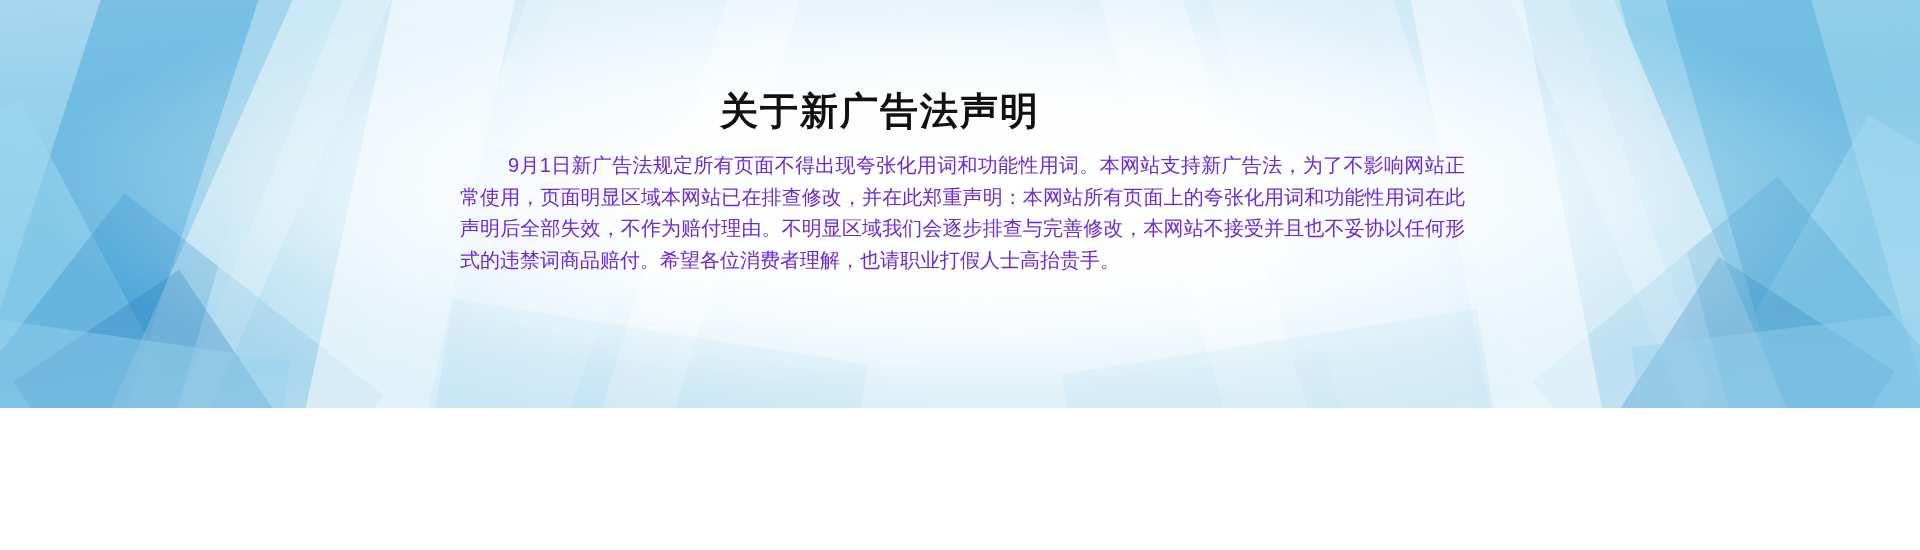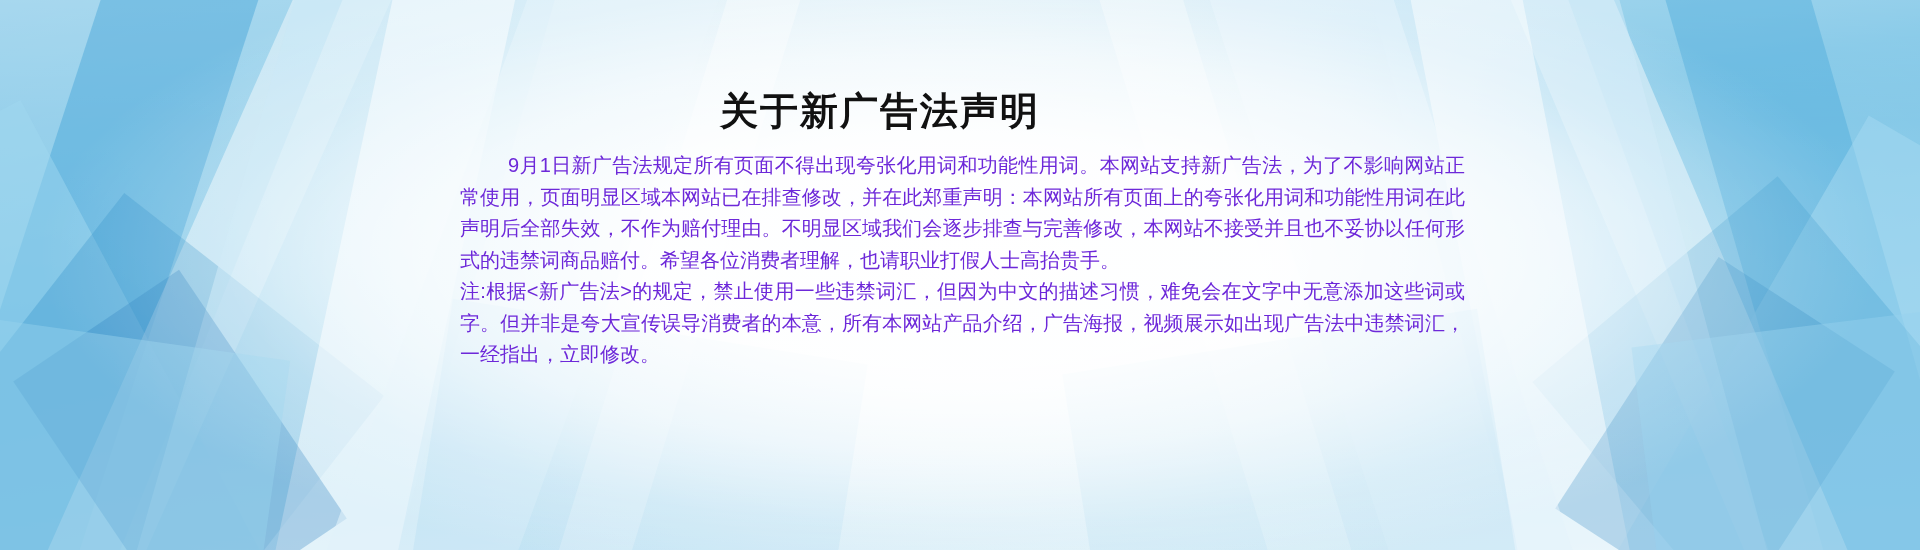--- a/index.html
+++ b/index.html
@@ -3,21 +3,21 @@
 <meta charset="utf-8">
 <style>
   html, body {
     margin: 0;
     padding: 0;
     background: #ffffff;
   }
   #stage {
     position: relative;
     width: 1920px;
-    height: 550px;
+    height: 408px;
     overflow: hidden;
     font-family: "Liberation Sans", "DejaVu Sans", sans-serif;
   }
 
   
   .bg-base {
     position: absolute;
     inset: 0;
     background:
       radial-gradient(ellipse 62% 78% at 50% 48%, rgba(255,255,255,0.97) 0%, rgba(255,255,255,0.90) 28%, rgba(255,255,255,0.55) 52%, rgba(255,255,255,0.12) 76%, rgba(255,255,255,0) 100%),
@@ -141,17 +141,16 @@
   <div class="shape c3"></div>
   <div class="shape c4"></div>
 
   <div class="veil"></div>
 
   <div class="content">
     <div class="statement-title">关于新广告法声明</div>
 
     <div class="statement-body">
       <p class="p-indent">9月1日新广告法规定所有页面不得出现夸张化用词和功能性用词。本网站支持新广告法，为了不影响网站正常使用，页面明显区域本网站已在排查修改，并在此郑重声明：本网站所有页面上的夸张化用词和功能性用词在此声明后全部失效，不作为赔付理由。不明显区域我们会逐步排查与完善修改，本网站不接受并且也不妥协以任何形式的违禁词商品赔付。希望各位消费者理解，也请职业打假人士高抬贵手。</p>
-      <p>注:根据&lt;新广告法&gt;的规定，禁止使用一些违禁词汇，但因为中文的描述习惯，难免会在文字中无意添加这些词或字。但并非是夸大宣传误导消费者的本意，所有本网站产品介绍，广告海报，视频展示如出现广告法中违禁词汇，一经指出，立即修改。</p>
     </div>
   </div>
 
 </div>
 
 </body></html>

